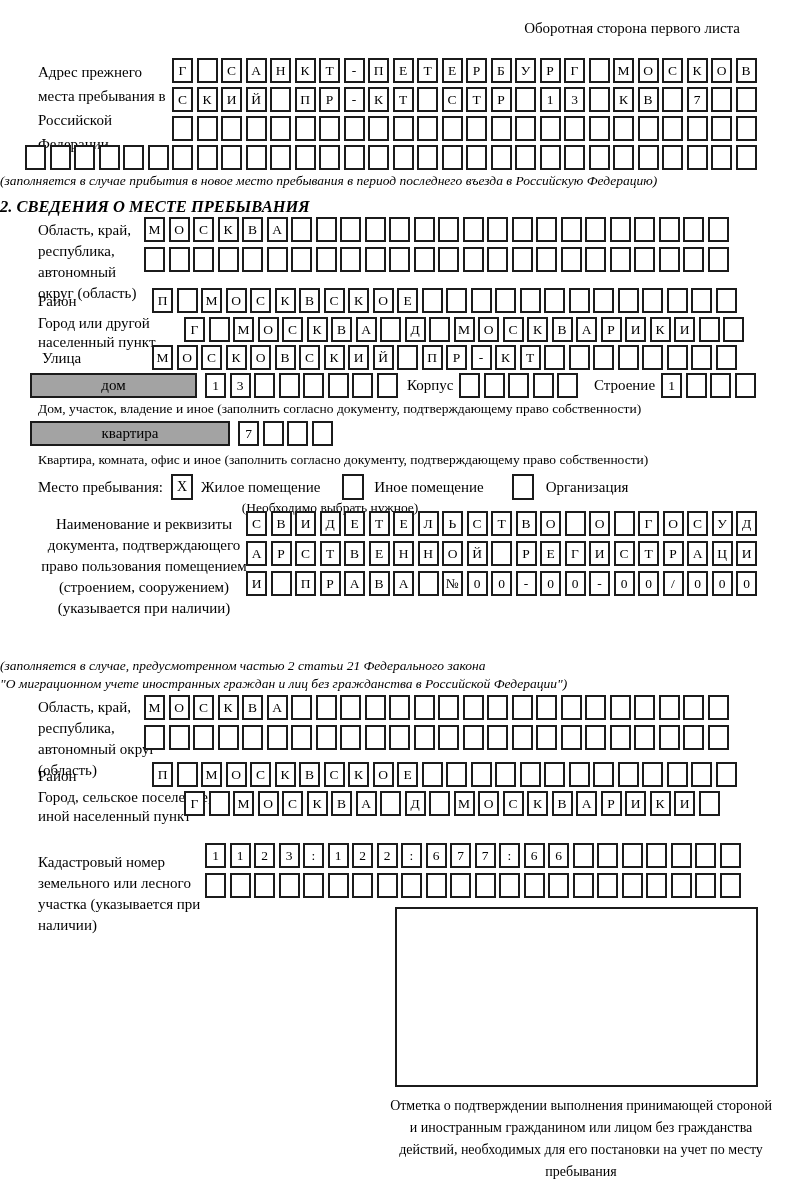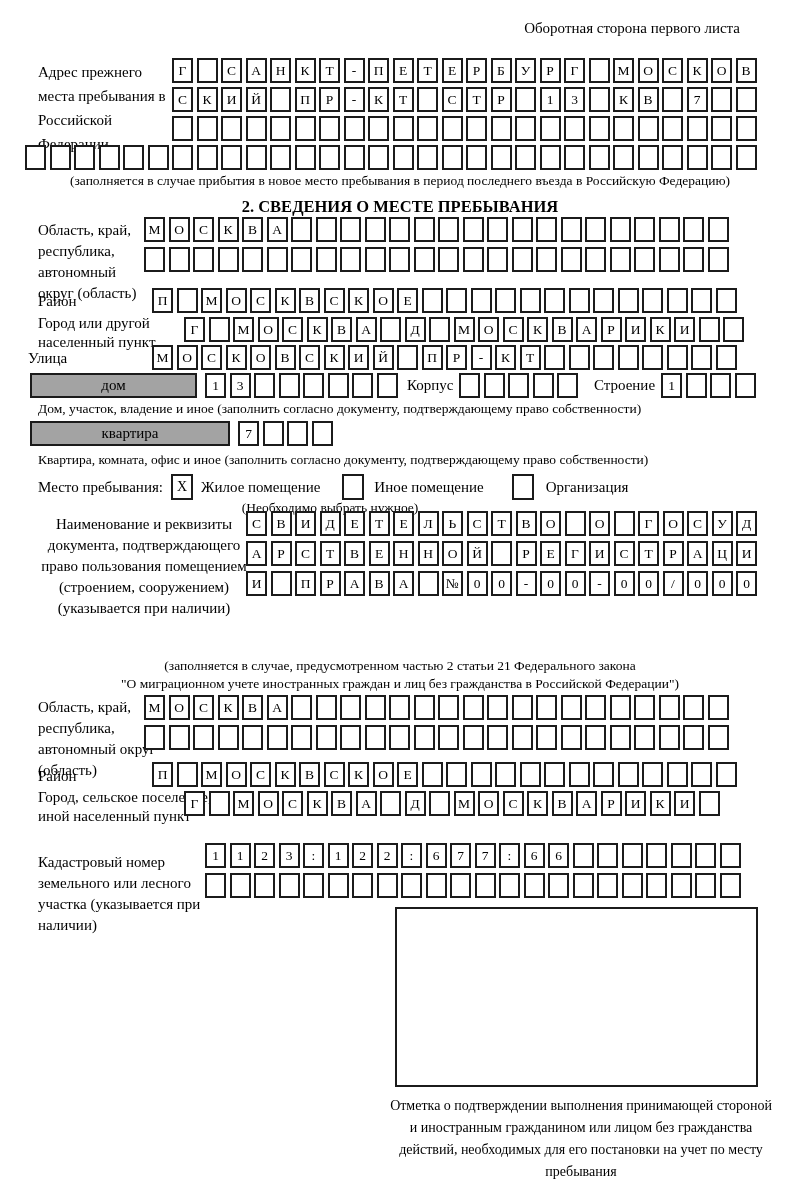--- a/index.html
+++ b/index.html
@@ -16,21 +16,21 @@
   }
   .widebox{
     height:25px;border:2px solid #1b1b1b;box-sizing:border-box;background:#a3a3a3;
     display:flex;align-items:center;justify-content:center;font-size:15px;flex:0 0 auto;
   }
   .checkbox{
     width:22px;height:26px;border:2px solid #1b1b1b;box-sizing:border-box;background:#fff;
     display:inline-flex;align-items:center;justify-content:center;font-size:14px;flex:0 0 auto;
   }
   .note{font-size:13.5px;}
-  .center{left:0;width:100%;text-align:center;}
+  .center{left:0;width:100%;font-style:italic;}
   .bold{font-weight:bold;}
   .label{line-height:21px;}
   .inline-label{font-size:15px;line-height:25px;flex:0 0 auto;}
   .boxes{display:flex;flex:0 0 auto;}
 </style>
 </head>
 <body>
 
 <div class="page">
 
@@ -253,21 +253,21 @@
       <span class="cell">В</span>
       <span class="cell">А</span>
       <span class="cell">Р</span>
       <span class="cell">И</span>
       <span class="cell">К</span>
       <span class="cell">И</span>
       <span class="cell"></span>
       <span class="cell"></span>
     </div>
 
-  <div class="abs label" style="left:28px;top:348px;">Улица</div>
+  <div class="abs label" style="left:42px;top:348px;">Улица</div>
   <div class="row" style="left:152px;top:345px;">
       <span class="cell">М</span>
       <span class="cell">О</span>
       <span class="cell">С</span>
       <span class="cell">К</span>
       <span class="cell">О</span>
       <span class="cell">В</span>
       <span class="cell">С</span>
       <span class="cell">К</span>
       <span class="cell">И</span>

